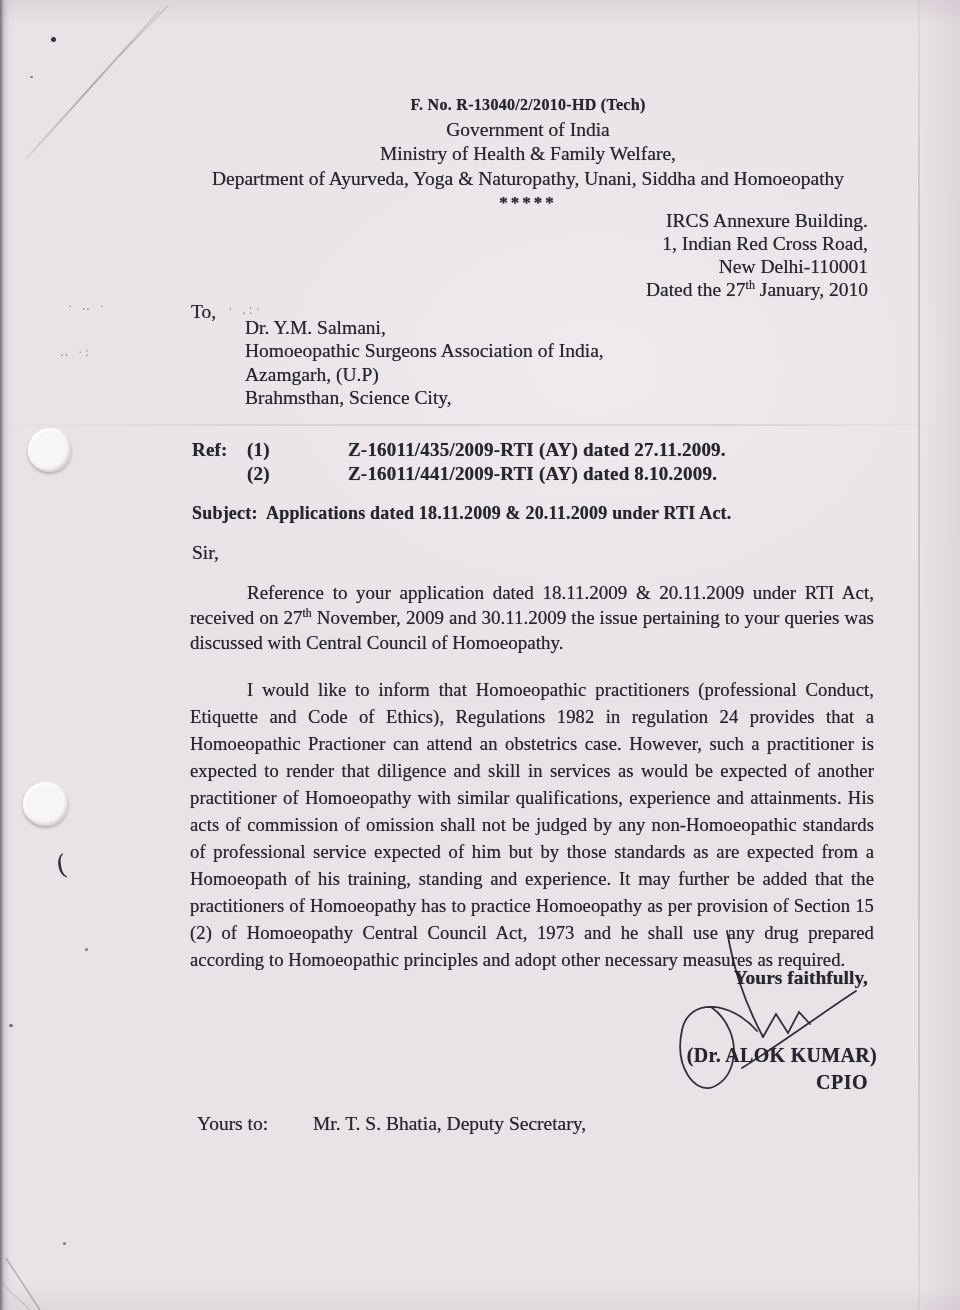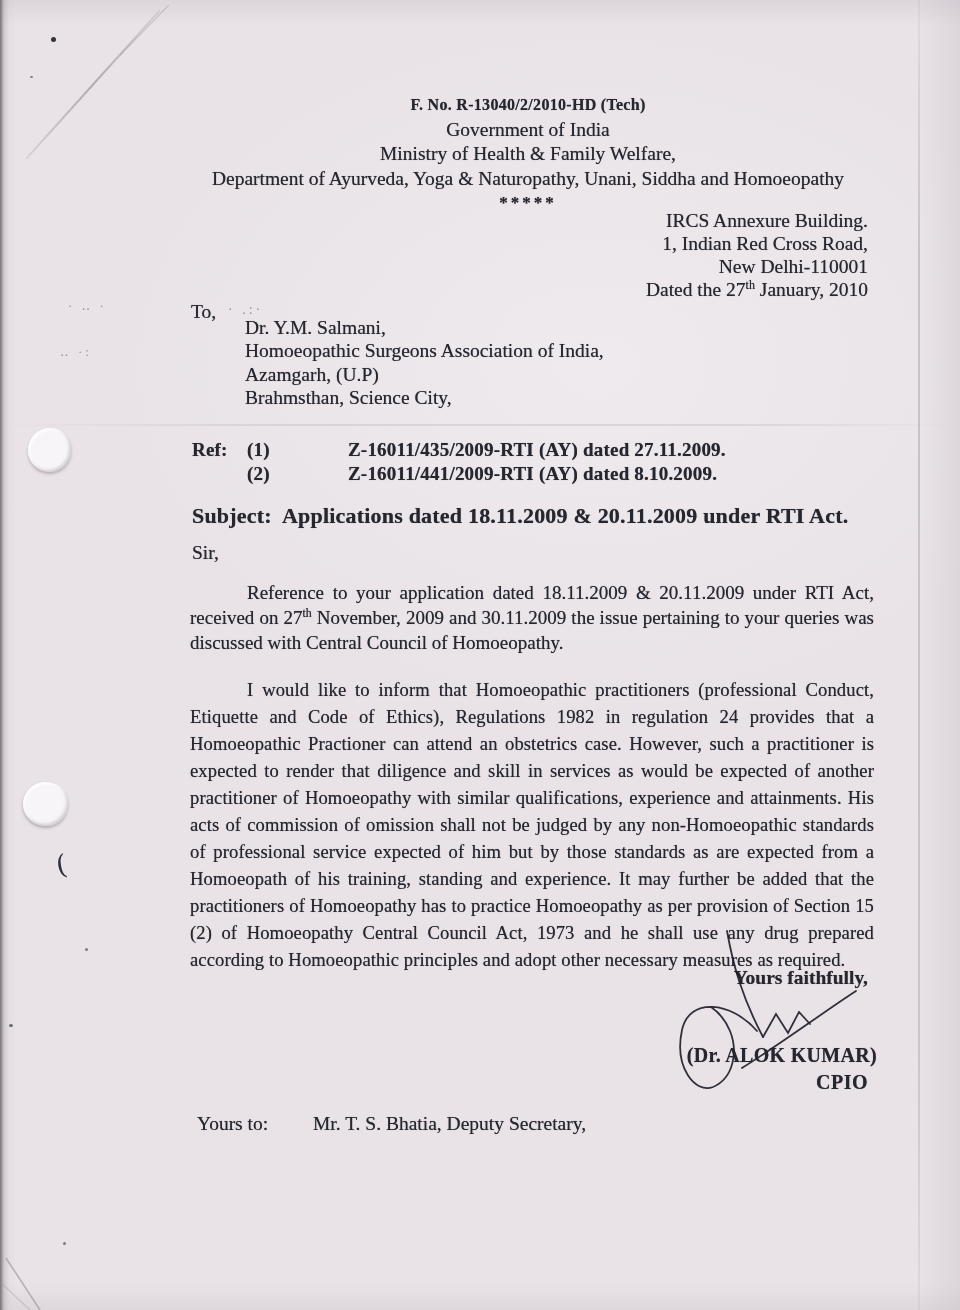--- a/index.html
+++ b/index.html
@@ -33,21 +33,21 @@
 
   
   .tolabel{top:301px;left:191px;font-size:19.5px;}
   .recipient{position:absolute;top:316px;left:245px;font-size:19.5px;line-height:23.3px;}
 
   
   .refrow{position:absolute;left:192px;font-size:19px;font-weight:bold;letter-spacing:.2px;}
   .refrow .num{position:absolute;left:55px;}
   .refrow .rtext{position:absolute;left:118px;white-space:nowrap;margin-left:38px;}
 
-  .subject{top:503px;left:192px;font-size:22px;letter-spacing:.2px;}
+  .subject{top:503px;left:192px;font-size:18px;letter-spacing:.2px;}
   .sir{top:542px;left:192px;font-size:19.5px;}
 
   .para{position:absolute;left:190px;width:684px;text-align:justify;text-indent:57px;}
   .p1{top:580px;font-size:19px;line-height:25px;}
   .p2{top:676px;font-size:18.6px;line-height:27px;letter-spacing:.1px;}
 
   .closing{top:967px;right:92px;font-size:19.5px;}
   .signame{top:1044px;right:83px;font-size:20px;letter-spacing:.3px;}
   .sigtitle{top:1071px;right:92px;font-size:20px;letter-spacing:.5px;}
 

